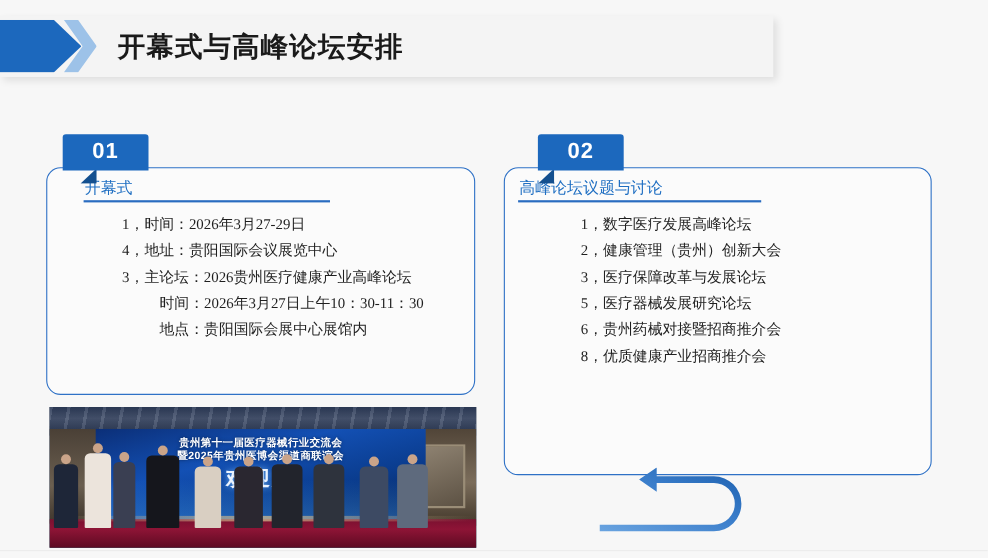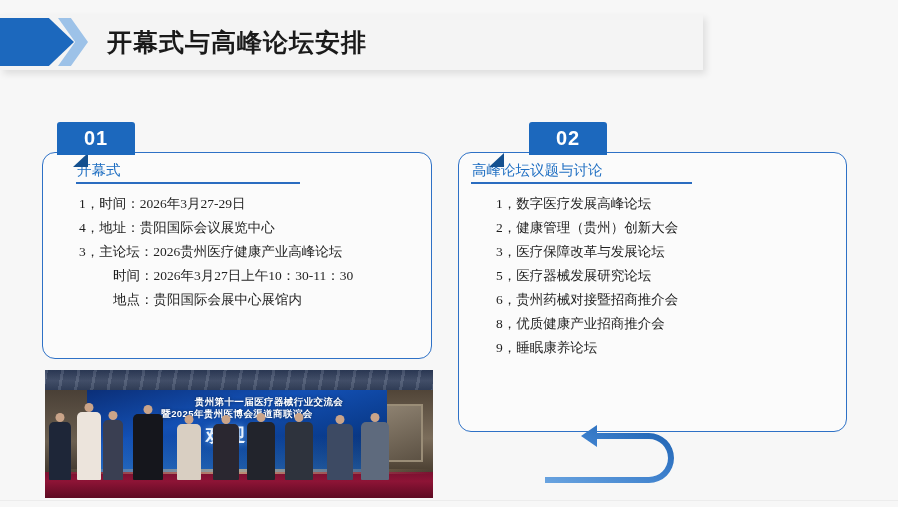--- a/index.html
+++ b/index.html
@@ -75,21 +75,21 @@
     color: #ffffff;
     font-size: 20px;
     font-weight: bold;
     letter-spacing: 1px;
     display: flex;
     align-items: center;
     justify-content: center;
     z-index: 3;
   }
   #badge-01 { left: 57px;  top: 122px; width: 78px; }
-  #badge-02 { left: 489px; top: 122px; width: 78px; margin-left: 40px; }
+  #badge-02 { left: 489px; top: 122px; width: 78px; }
 
   .badge-fold {
     position: absolute;
     width: 15px;
     height: 14px;
     background: #14508f;
     z-index: 2;
     clip-path: polygon(0 100%, 100% 0, 100% 100%);
   }
   #fold-01 { left: 73px;  top: 153px; }
@@ -119,20 +119,21 @@
     list-style: none;
     font-family: "Liberation Serif", "DejaVu Serif", serif;
     font-size: 13.5px;
     color: #1f1f1f;
   }
   #list-01 { left: 79px;  top: 192px; }
   #list-02 { left: 496px; top: 192px; }
   .card-list li {
     line-height: 24px;
     white-space: nowrap;
+    margin-left: 32px;
   }
   .card-list li.indent { padding-left: 34px; }
 
   
   .photo {
     position: absolute;
     left: 45px;
     top: 370px;
     width: 388px;
     height: 128px;
@@ -175,21 +176,21 @@
   }
   .ph-line1, .ph-line2, .ph-welcome {
     position: absolute;
     left: 0; width: 100%;
     text-align: center;
     color: #ffffff;
     font-weight: bold;
     white-space: nowrap;
     text-shadow: 0 0 3px rgba(0,0,0,0.5);
   }
-  .ph-line1 { top: 6px;  font-size: 9.5px; letter-spacing: 0.4px; padding-left: 32px; }
+  .ph-line1 { top: 6px;  font-size: 9.5px; letter-spacing: 0.4px; }
   .ph-line2 { top: 18px; font-size: 9.5px; letter-spacing: 0.4px; }
   .ph-welcome {
     top: 32px; font-size: 19px; letter-spacing: 2px;
     color: #eaf3ff;
     text-shadow: 0 0 6px rgba(120,190,255,0.9);
   }
   .ph-stage {
     position: absolute; left: 0; bottom: 0; width: 100%; height: 26px;
     background: linear-gradient(180deg, #7a1030 0%, #8e1436 35%, #5d0a22 100%);
   }
@@ -253,21 +254,20 @@
 <div class="badge" id="badge-02">02</div>
 <div class="card-title" id="title-02">高峰论坛议题与讨论</div>
 <div class="card-underline" id="ul-02"></div>
 <ul class="card-list" id="list-02">
     <li>1，数字医疗发展高峰论坛</li>
     <li>2，健康管理（贵州）创新大会</li>
     <li>3，医疗保障改革与发展论坛</li>
     <li>5，医疗器械发展研究论坛</li>
     <li>6，贵州药械对接暨招商推介会</li>
     <li>8，优质健康产业招商推介会</li>
-    <li>9，睡眠康养论坛</li>
   </ul>
 
 <div class="photo">
   <div class="ph-ceiling"></div>
   <div class="ph-wall-l"></div>
   <div class="ph-wall-r"></div>
   <div class="ph-screen">
     <div class="ph-line1">贵州第十一届医疗器械行业交流会</div>
     <div class="ph-line2">暨2025年贵州医博会渠道商联谊会</div>
     <div class="ph-welcome">欢迎您</div>

